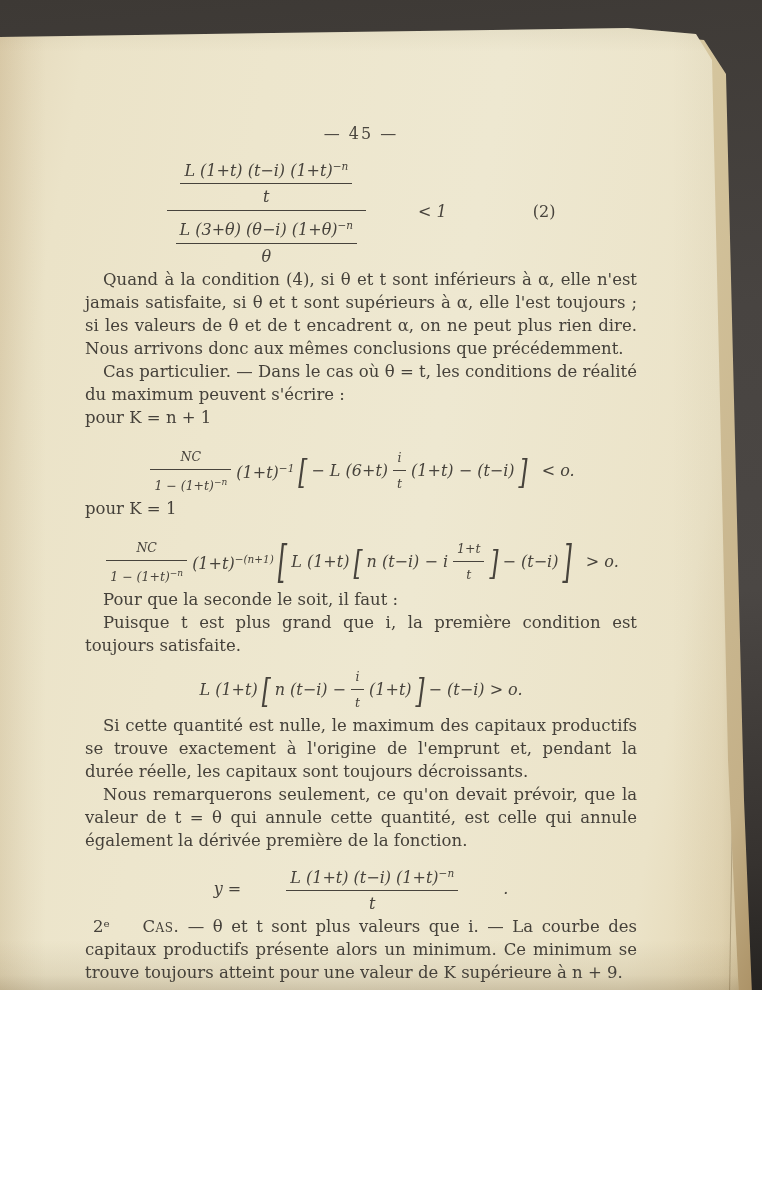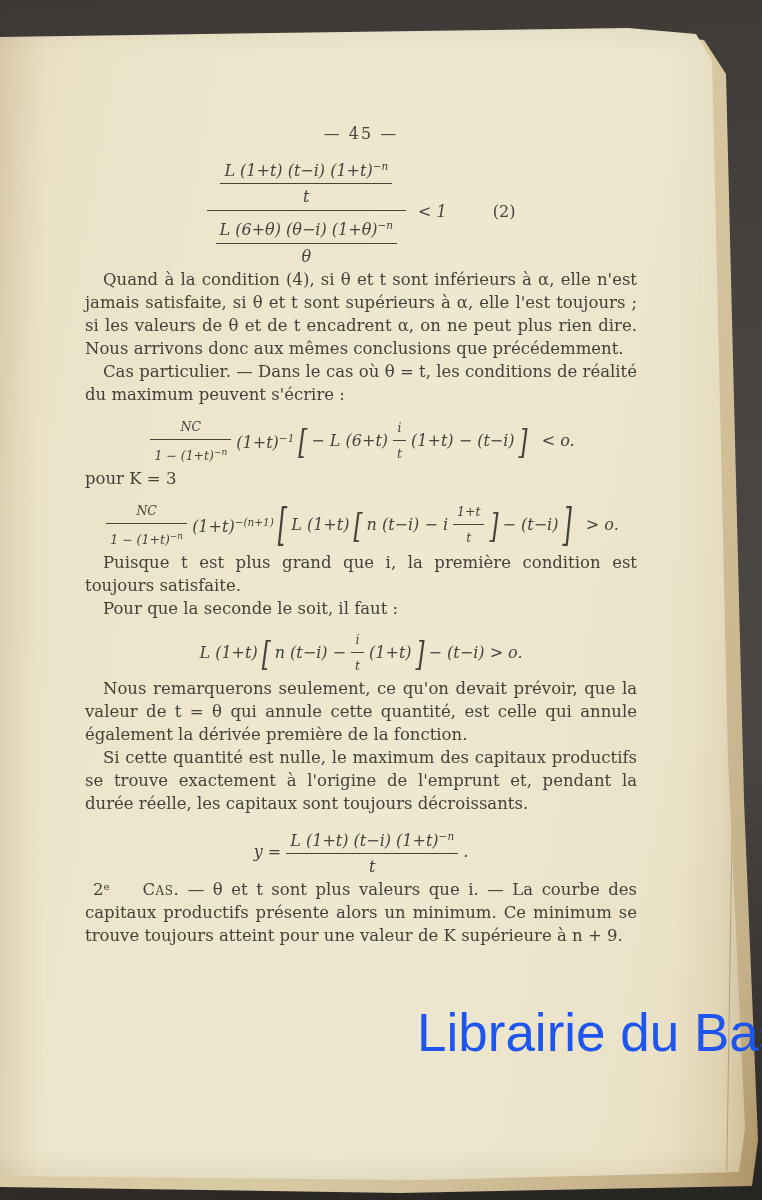--- a/index.html
+++ b/index.html
@@ -1,17 +1,17 @@
 <!DOCTYPE html>
 <html><head>
 <meta charset="utf-8">
 <style>
   html,body{margin:0;padding:0;}
   .scene{
-    position:relative;width:762px;height:1200px;overflow:hidden;
+    position:relative;width:762px;height:990px;overflow:hidden;
     background:linear-gradient(175deg,#3d3935 0%,#484441 35%,#4b4744 62%,#36322f 88%,#262421 100%);
     font-family:"DejaVu Serif","Liberation Serif",serif;
   }
   
   .page-stack{
     position:absolute;inset:0;z-index:1;
     background:linear-gradient(110deg,#ddd0ad 0%,#d8c9a2 60%,#c4b088 92%,#a98f63 100%);
     clip-path:polygon(0px 42px,630px 33px,704px 40px,726px 74px,734px 400px,744px 800px,758px 1140px,752px 1186px,400px 1193px,0px 1187px);
   }
   
@@ -35,21 +35,21 @@
   .content{
     position:absolute;left:85px;top:0;width:552px;z-index:3;
     color:#45413a;font-size:16.5px;line-height:23px;
     text-rendering:optimizeLegibility;
   }
   .page-number{margin-top:122px;text-align:center;font-size:16px;letter-spacing:2px;color:#4a463f;}
   p.body{margin:0;text-align:justify;}
   .indent{text-indent:18px;}
   .it{}
   .sc{font-variant:small-caps;letter-spacing:0.5px;margin-left:24px;}
-  .mt4{margin-top:9px;} .mt6{margin-top:6px;} .mt8{margin-top:8px;} .mt10{margin-top:10px;}
+  .mt4{margin-top:16px;} .mt6{margin-top:6px;} .mt8{margin-top:8px;} .mt10{margin-top:10px;gap:40px;}
 
   
   .eqrow{display:flex;justify-content:center;align-items:center;font-size:16px;font-style:italic;color:#47433c;}
   .eqrow sup{font-size:10.5px;font-style:italic;}
   .intro{margin-top:8px;font-style:normal;}
   .frac{display:inline-block;text-align:center;vertical-align:middle;margin:0 3px;}
   .frac .fr-num{display:block;padding:0 4px 1px;}
   .frac .fr-den{display:block;border-top:1px solid #47433c;padding:1px 4px 0;}
   .frac.small{font-size:12.5px;}
   .frac.small sup{font-size:9px;}
@@ -88,53 +88,54 @@
       <div class="eqrow mt10">
         <span class="bigfrac">
           <span class="bf-num">
             <span class="frac">
               <span class="fr-num"><span>L (1+t) (t−i) (1+t)</span><sup>−n</sup></span>
               <span class="fr-den">t</span>
             </span>
           </span>
           <span class="bf-den">
             <span class="frac">
-              <span class="fr-num"><span>L (6+θ) (θ−i) (1+θ)</span><sup>−n</sup></span>
+              <span class="fr-num"><span>L (3+θ) (θ−i) (1+θ)</span><sup>−n</sup></span>
               <span class="fr-den">θ</span>
             </span>
           </span>
         </span>
         <span class="rel">&lt; 1</span>
         <span class="eq-label">(2)</span>
       </div>
 
 
       <p class="body indent mt4">Quand à la condition (4), si θ et t sont inférieurs à α, elle n'est jamais satisfaite, si θ et t sont supérieurs à α, elle l'est toujours ; si les valeurs de θ et de t encadrent α, on ne peut plus rien dire. Nous arrivons donc aux mêmes conclusions que précédemment.</p>
 
       <p class="body indent mt10"><span class="it">Cas particulier.</span><span> — Dans le cas où θ = t, les conditions de réalité du maximum peuvent s'écrire :</span></p>
 
+      <p class="body intro mt8">pour K = n + 1</p>
 
       <div class="eqrow mt4">
         <span class="frac small">
           <span class="fr-num">NC</span>
           <span class="fr-den"><span>1 − (1+t)</span><sup>−n</sup></span>
         </span>
         <span class="tok"><span>(1+t)</span><sup>−1</sup></span>
         <span class="br">[</span>
         <span class="tok">− L (6+t)</span>
         <span class="frac small">
           <span class="fr-num">i</span>
           <span class="fr-den">t</span>
         </span>
         <span class="tok">(1+t) − (t−i)</span>
         <span class="br">]</span>
         <span class="rel">&lt; o.</span>
       </div>
 
-      <p class="body intro mt4">pour K = 3</p>
+      <p class="body intro mt4">pour K = 1</p>
 
       <div class="eqrow mt4">
         <span class="frac small">
           <span class="fr-num">NC</span>
           <span class="fr-den"><span>1 − (1+t)</span><sup>−n</sup></span>
         </span>
         <span class="tok"><span>(1+t)</span><sup>−(n+1)</sup></span>
         <span class="br tall">[</span>
         <span class="tok">L (1+t)</span>
         <span class="br">[</span>
@@ -142,40 +143,40 @@
         <span class="frac small">
           <span class="fr-num">1+t</span>
           <span class="fr-den">t</span>
         </span>
         <span class="br">]</span>
         <span class="tok">− (t−i)</span>
         <span class="br tall">]</span>
         <span class="rel">&gt; o.</span>
       </div>
 
+      <p class="body indent mt4">Pour que la seconde le soit, il faut :</p>
+
       <p class="body indent mt6">Puisque t est plus grand que i, la première condition est toujours satisfaite.</p>
-
-      <p class="body indent mt4">Pour que la seconde le soit, il faut :</p>
 
       <div class="eqrow mt8">
         <span class="tok">L (1+t)</span>
         <span class="br">[</span>
         <span class="tok">n (t−i) −</span>
         <span class="frac small">
           <span class="fr-num">i</span>
           <span class="fr-den">t</span>
         </span>
         <span class="tok">(1+t)</span>
         <span class="br">]</span>
         <span class="tok">− (t−i) &gt; o.</span>
       </div>
 
+      <p class="body indent mt8">Si cette quantité est nulle, le maximum des capitaux productifs se trouve exactement à l'origine de l'emprunt et, pendant la durée réelle, les capitaux sont toujours décroissants.</p>
+
       <p class="body indent mt4">Nous remarquerons seulement, ce qu'on devait prévoir, que la valeur de t = θ qui annule cette quantité, est celle qui annule également la dérivée première de la fonction.</p>
-
-      <p class="body indent mt8">Si cette quantité est nulle, le maximum des capitaux productifs se trouve exactement à l'origine de l'emprunt et, pendant la durée réelle, les capitaux sont toujours décroissants.</p>
 
       <div class="eqrow mt10">
         <span class="tok">y =</span>
         <span class="frac">
           <span class="fr-num"><span>L (1+t) (t−i) (1+t)</span><sup>−n</sup></span>
           <span class="fr-den">t</span>
         </span>
         <span class="tok">.</span>
       </div>
 

